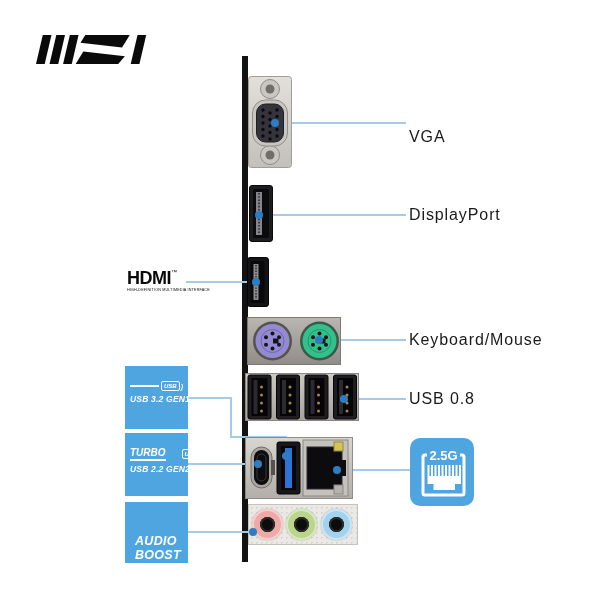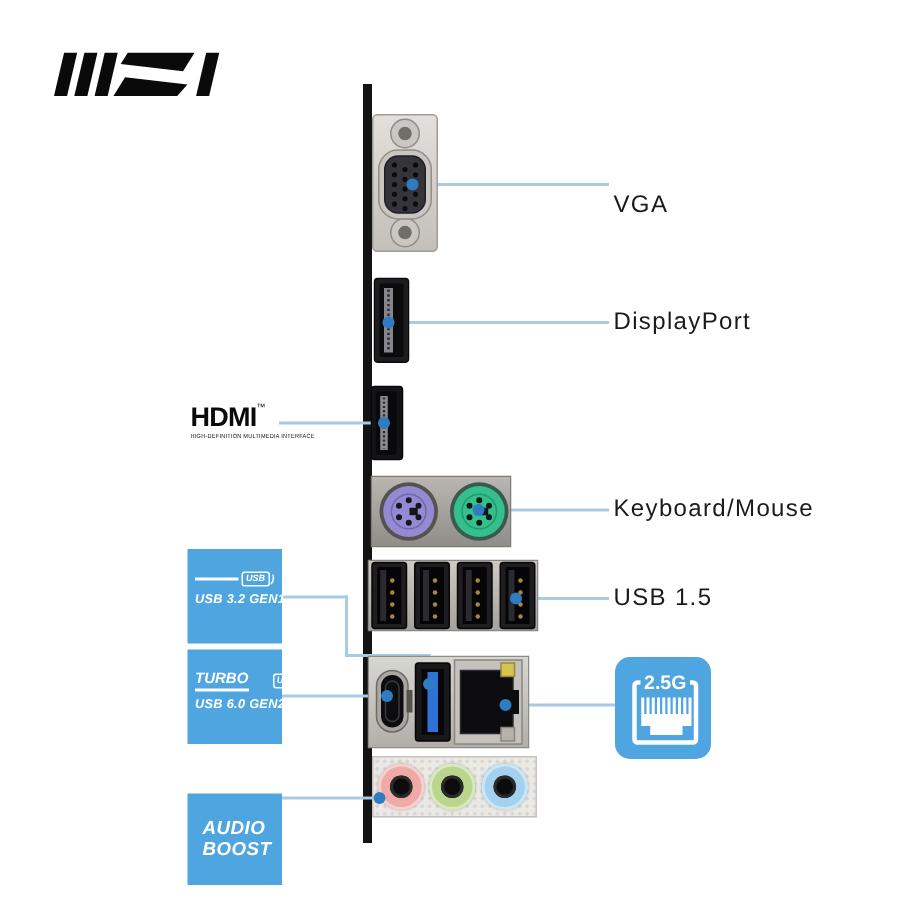--- a/index.html
+++ b/index.html
@@ -269,21 +269,21 @@
   <div class="dot" style="left:315px;top:336px;"></div>
   <div class="dot" style="left:340px;top:395px;"></div>
   <div class="dot" style="left:282px;top:452px;"></div>
   <div class="dot" style="left:254px;top:460px;"></div>
   <div class="dot" style="left:333px;top:466px;"></div>
   <div class="dot" style="left:249px;top:528px;"></div>
 
   <div class="port-label" style="top:128px;">VGA</div>
   <div class="port-label" style="top:331px;">Keyboard/Mouse</div>
   <div class="port-label" style="top:206px;">DisplayPort</div>
-  <div class="port-label" style="top:390px;">USB 1.5</div>
+  <div class="port-label" style="top:390px;">USB 0.8</div>
 
   <div class="hdmi-logo">
     <span class="hdmi-word">HDMI</span><span class="hdmi-tm">™</span>
     <div class="hdmi-sub">HIGH-DEFINITION MULTIMEDIA INTERFACE</div>
   </div>
 
   <div class="bluebox" style="top:366px;height:63px;padding:15px 5px 0 5px;">
     <div class="usbrow">
       <div class="rule"></div>
       <span class="usb-badge">USB</span>
@@ -291,24 +291,24 @@
     </div>
     <div class="gen-label">USB 3.2 GEN1</div>
   </div>
 
   <div class="bluebox" style="top:433px;height:63px;padding:14px 5px 0 5px;">
     <div class="usbrow">
       <span class="turbo">TURBO</span>
       <span class="usb-badge">USB</span>
       <span class="badge-tail">)</span>
     </div>
-    <div class="gen-label">USB 6.0 GEN2</div>
-  </div>
-
-  <div class="bluebox" style="top:502px;height:61px;padding:16px 0 0 10px;margin-top:27px;">
+    <div class="gen-label">USB 2.2 GEN2</div>
+  </div>
+
+  <div class="bluebox" style="top:502px;height:61px;padding:32px 0 0 10px;">
     <div class="audio-line">AUDIO</div>
     <div class="audio-line">BOOST</div>
   </div>
 
   <div class="lan-badge">
     <svg width="67" height="68" viewBox="0 0 67 68">
       <rect x="13" y="17" width="41" height="40" rx="2" fill="none" stroke="#ffffff" stroke-width="3"></rect>
       <rect x="17" y="10" width="33" height="13" fill="#4FA5DF"></rect>
       <g fill="#ffffff">
         <rect x="17.5" y="27" width="2" height="11"></rect>

